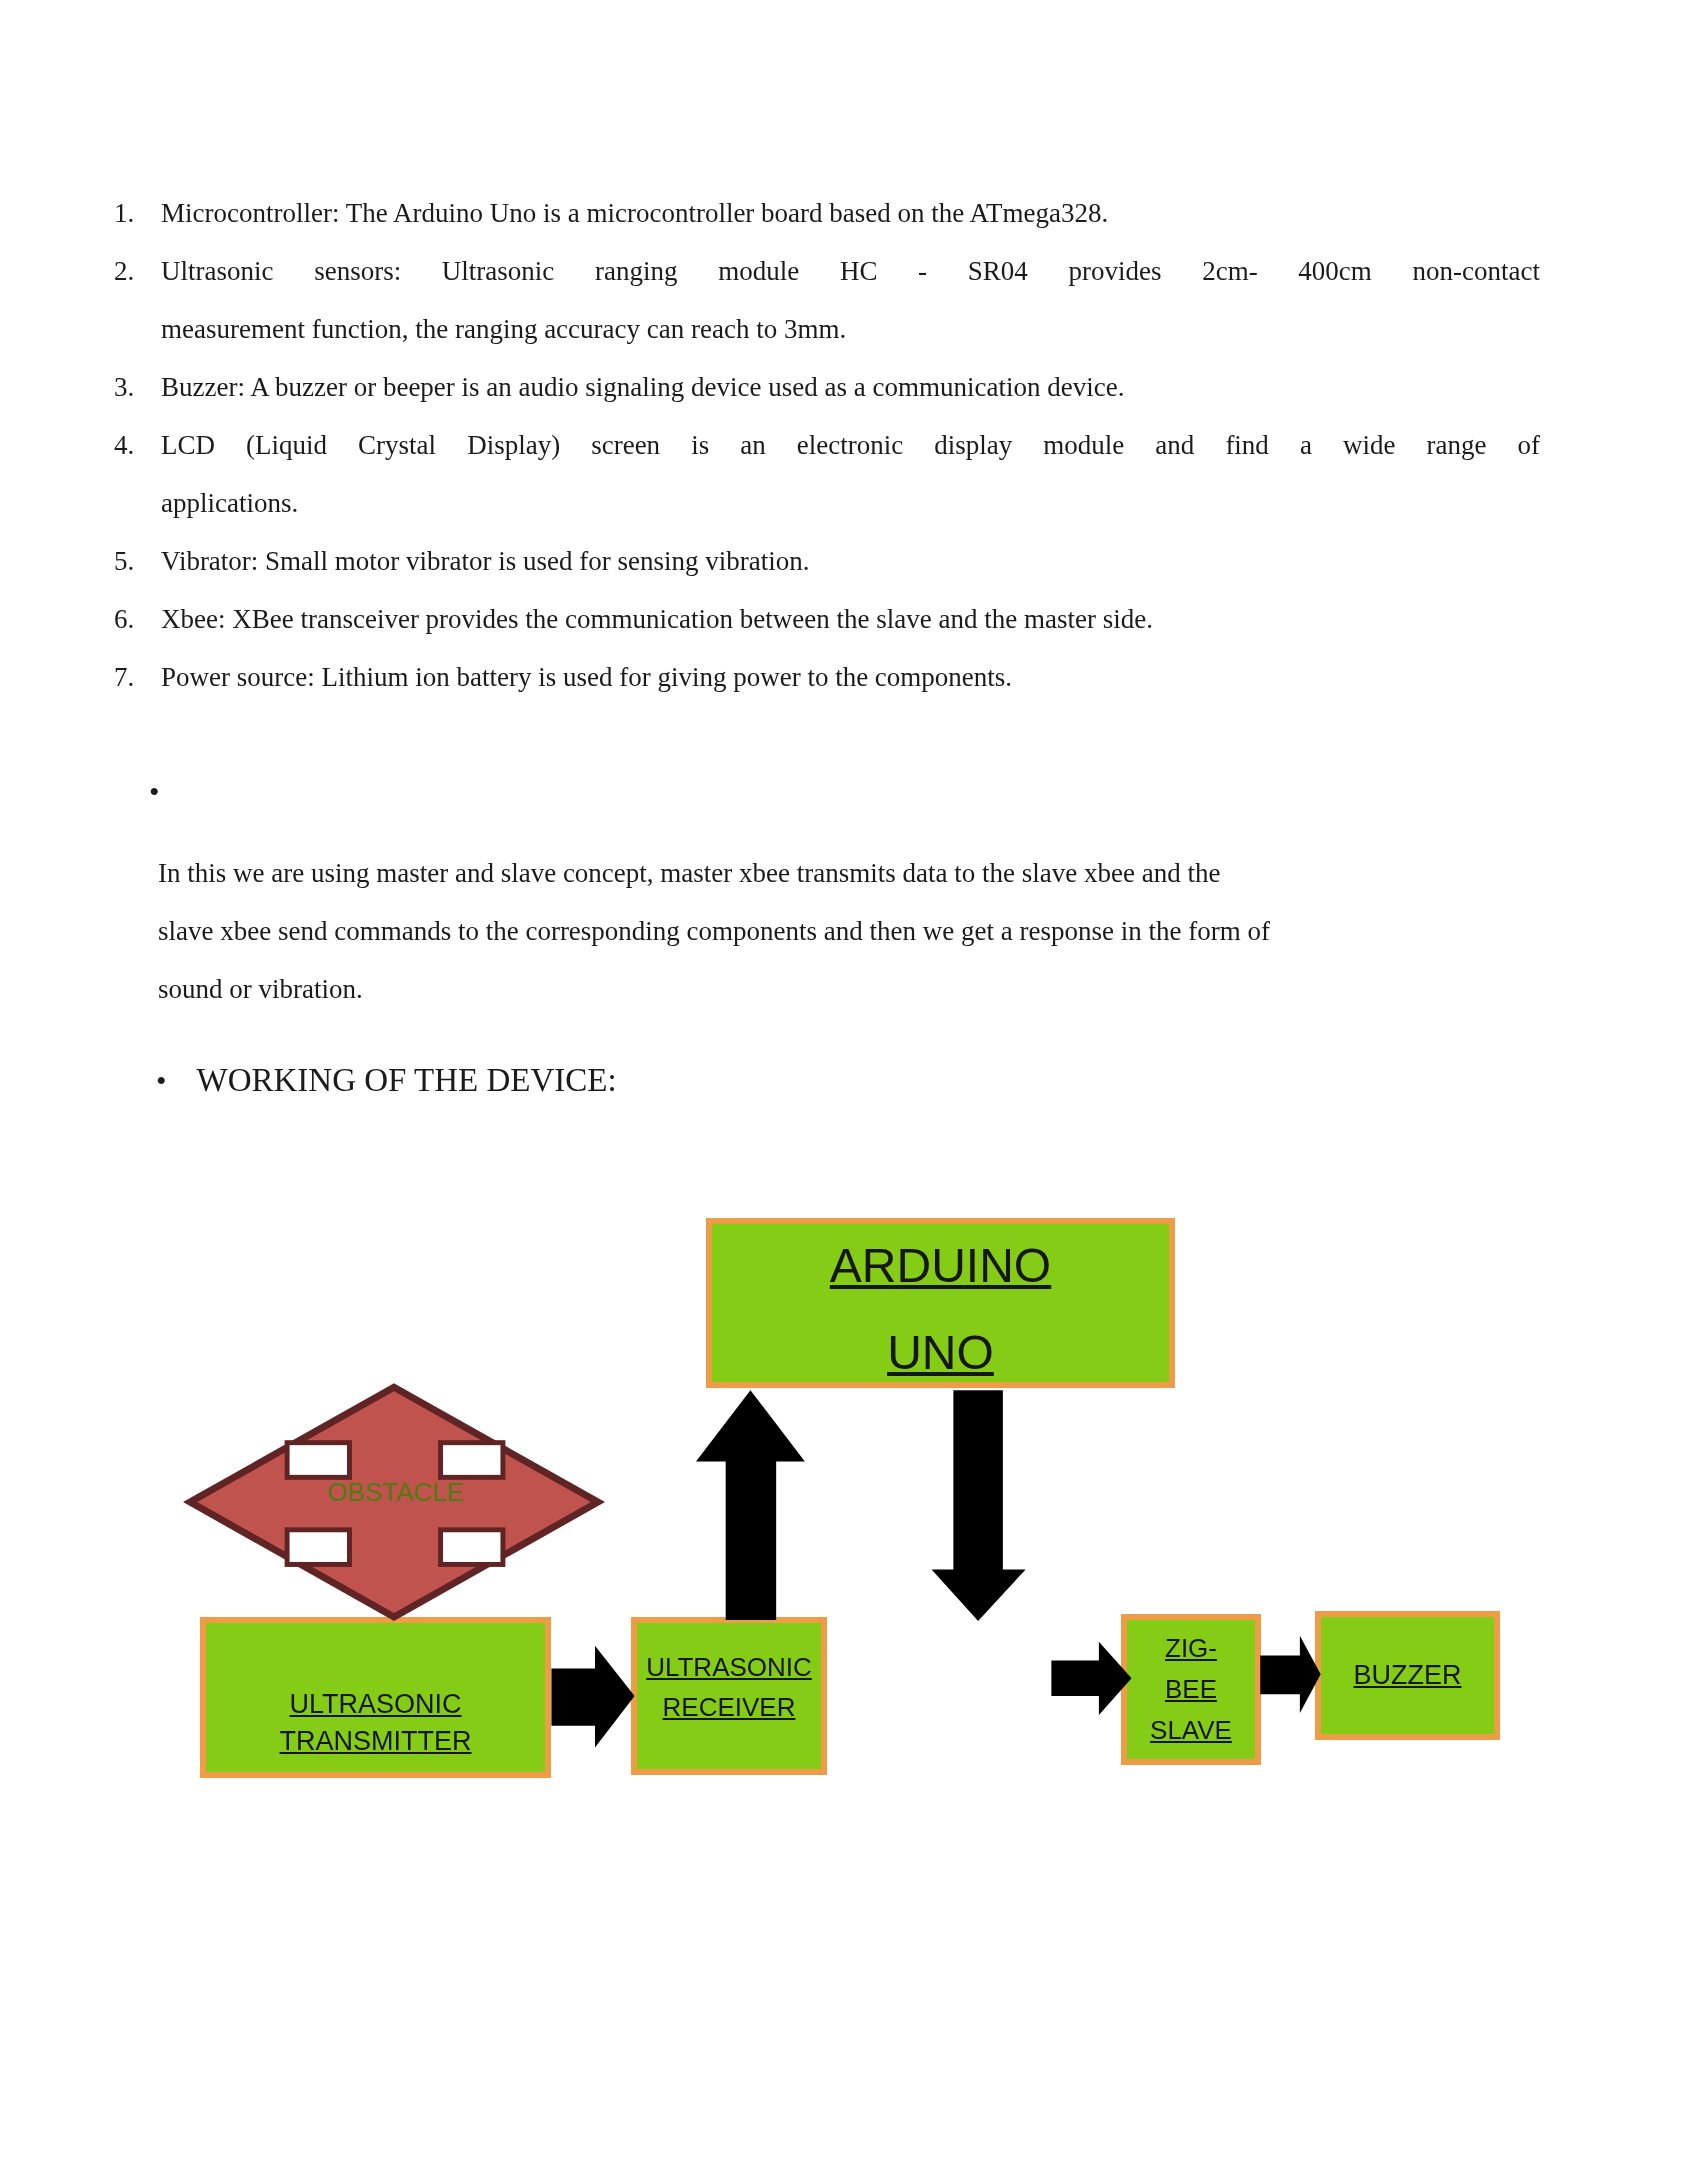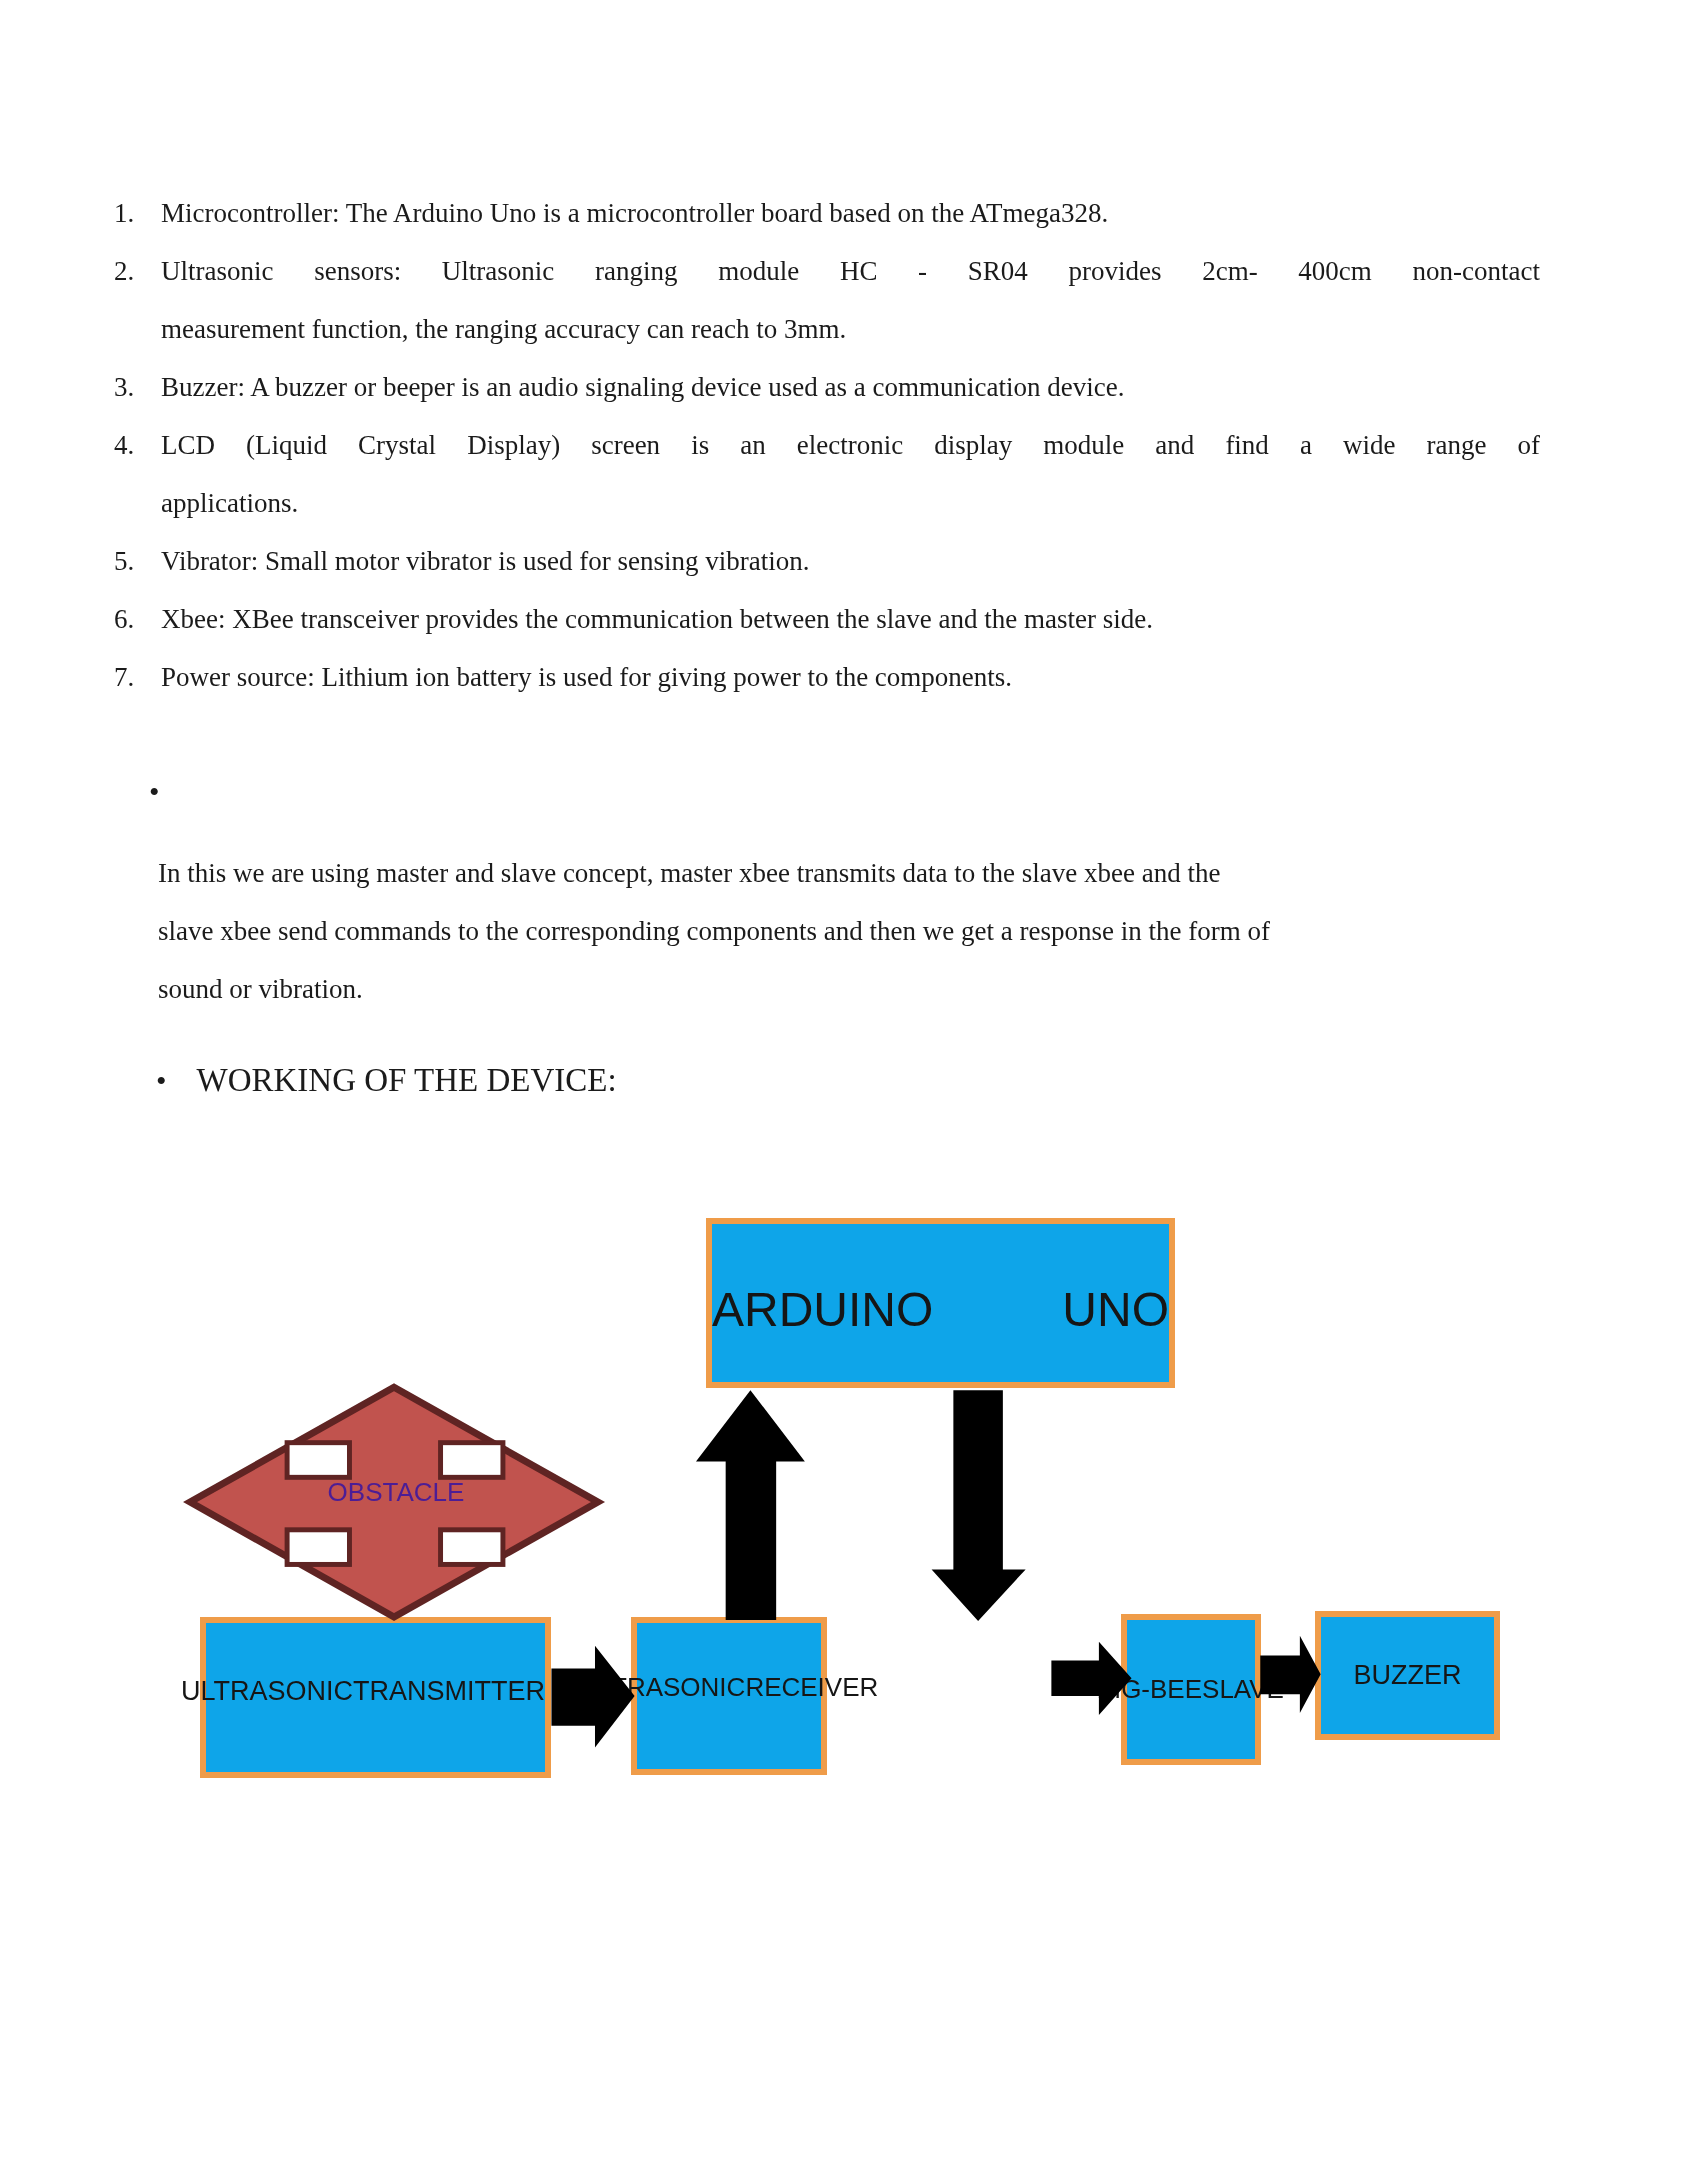--- a/index.html
+++ b/index.html
@@ -20,33 +20,33 @@
   #bullet2{left:156px;top:1052px;}
   .bullet-marker{font-size:30px;margin-right:42px;}
   #bullet2 .bullet-marker{margin-right:30px;}
   
   #para{position:absolute;left:158px;top:844px;width:1386px;font-size:27px;}
   .pline{height:58px;line-height:58px;white-space:nowrap;}
   
   #diagram{position:absolute;left:0;top:1188px;width:1683px;height:743px;}
   #diagram-svg{position:absolute;left:0;top:0;z-index:3;pointer-events:none;}
   .bx{
-    position:absolute;box-sizing:border-box;background:#0ea5e9;border:6px solid #EF9C49;
-    display:flex;flex-direction:row;align-items:center;z-index:2;
-    font-family:"Liberation Sans",sans-serif;color:#161616;text-align:center;
+    position:absolute;box-sizing:border-box;background:#84cc16;border:6px solid #EF9C49;
+    display:flex;flex-direction:column;align-items:center;z-index:2;
+    font-family:"Liberation Sans",sans-serif;color:#161616;text-align:center;text-decoration:underline;
   }
   #bx-arduino{left:706px;top:30px;width:469px;height:170px;font-size:48px;justify-content:space-between;padding:14px 0 2px;}
   #bx-transmitter{left:200px;top:429px;width:351px;height:161px;font-size:27px;justify-content:flex-end;padding-bottom:12px;line-height:37px;}
   #bx-receiver{left:631px;top:429px;width:196px;height:158px;font-size:26px;justify-content:center;padding-bottom:18px;line-height:40px;}
   #bx-master{left:894px;top:426px;width:157px;height:139px;font-size:26px;justify-content:center;padding-bottom:4px;line-height:61px;}
   #bx-slave{left:1121px;top:426px;width:140px;height:151px;font-size:26px;justify-content:center;line-height:41px;}
   #bx-buzzer{left:1315px;top:423px;width:185px;height:129px;font-size:27px;justify-content:center;}
   #obstacle-label{
     position:absolute;left:396px;top:304px;transform:translate(-50%,-50%);z-index:4;
-    font-family:"Liberation Sans",sans-serif;font-size:26px;color:#4c1d95;white-space:nowrap;
+    font-family:"Liberation Sans",sans-serif;font-size:26px;color:#4d7c0f;white-space:nowrap;
   }
 </style>
 </head>
 <body>
 
 <div class="page">
 
   <div id="list">
     <div class="li-row">
       <div class="li-num">1.</div>

